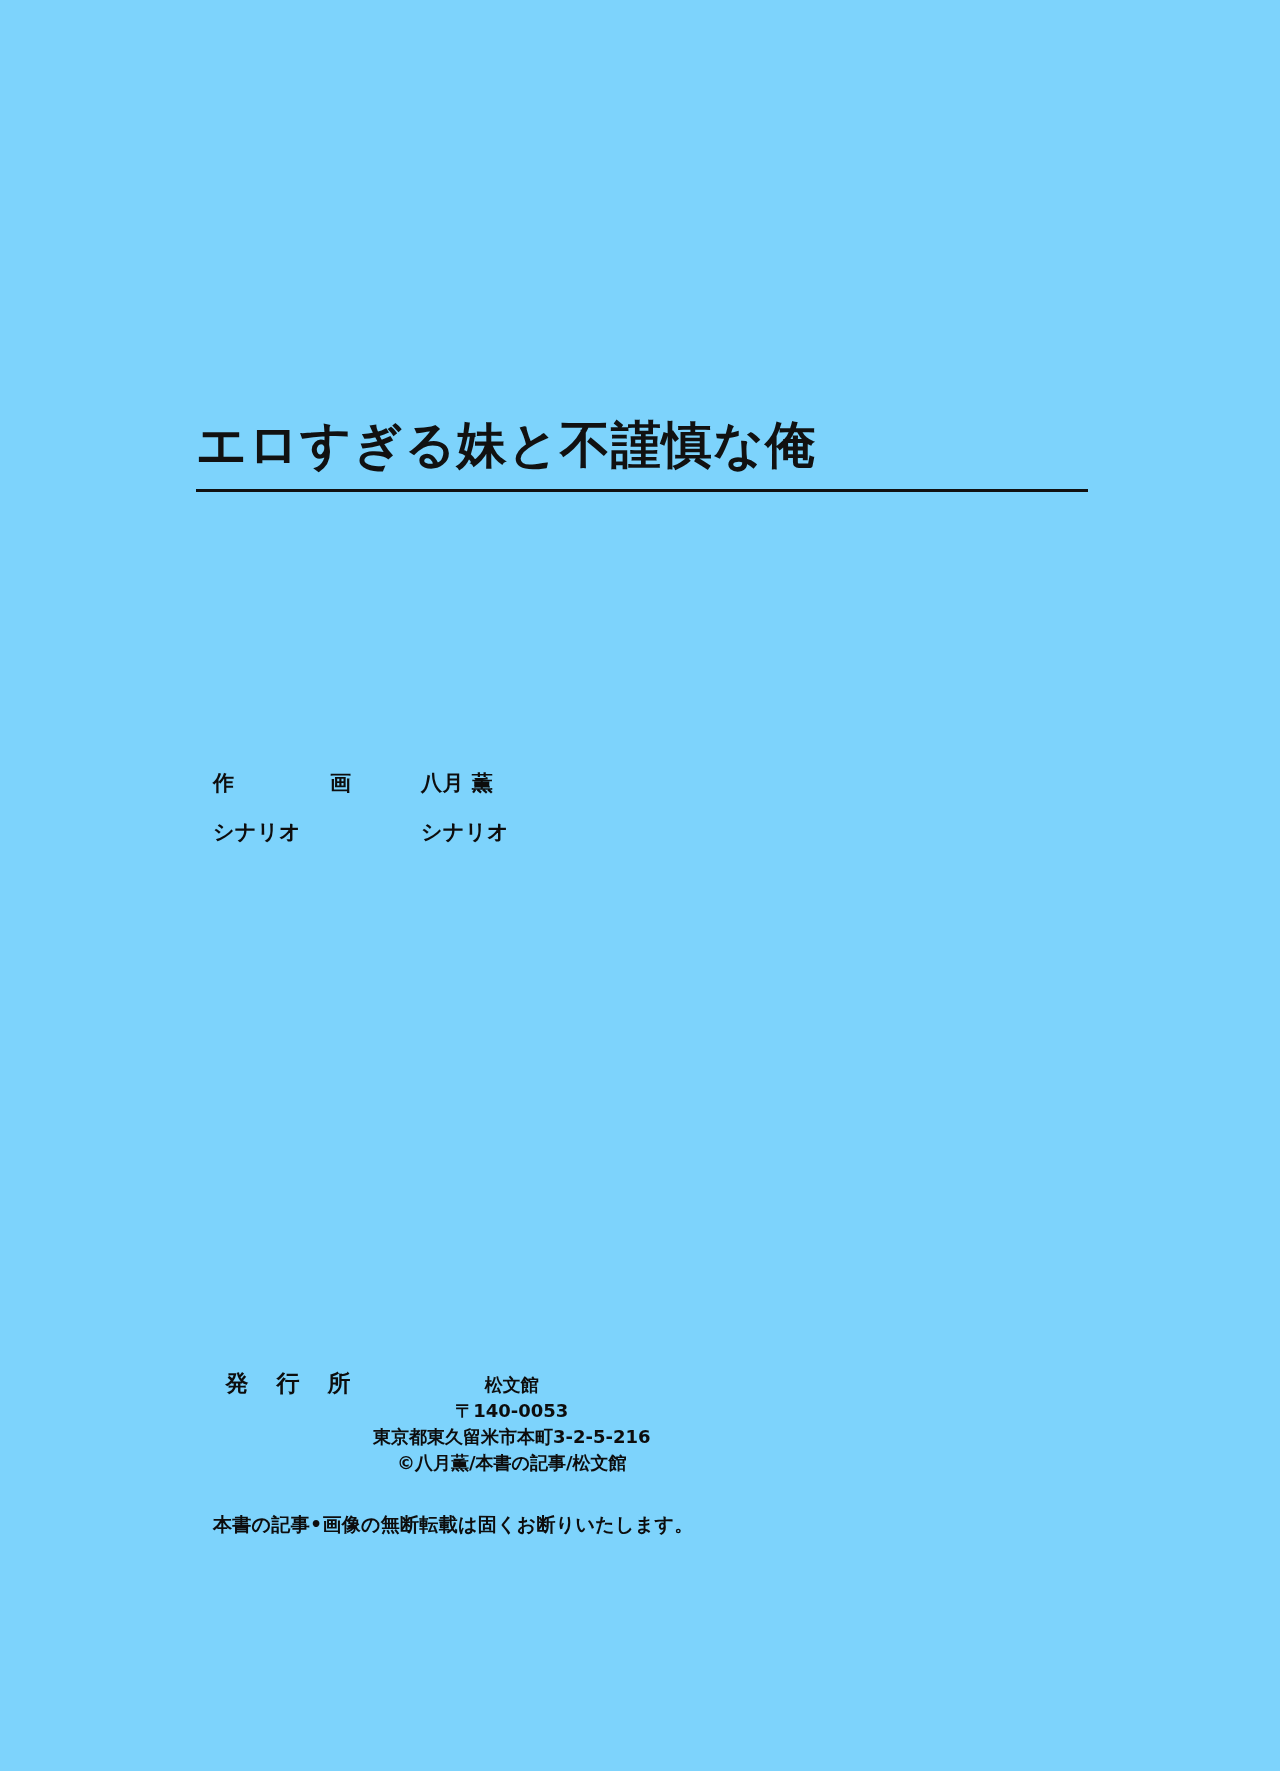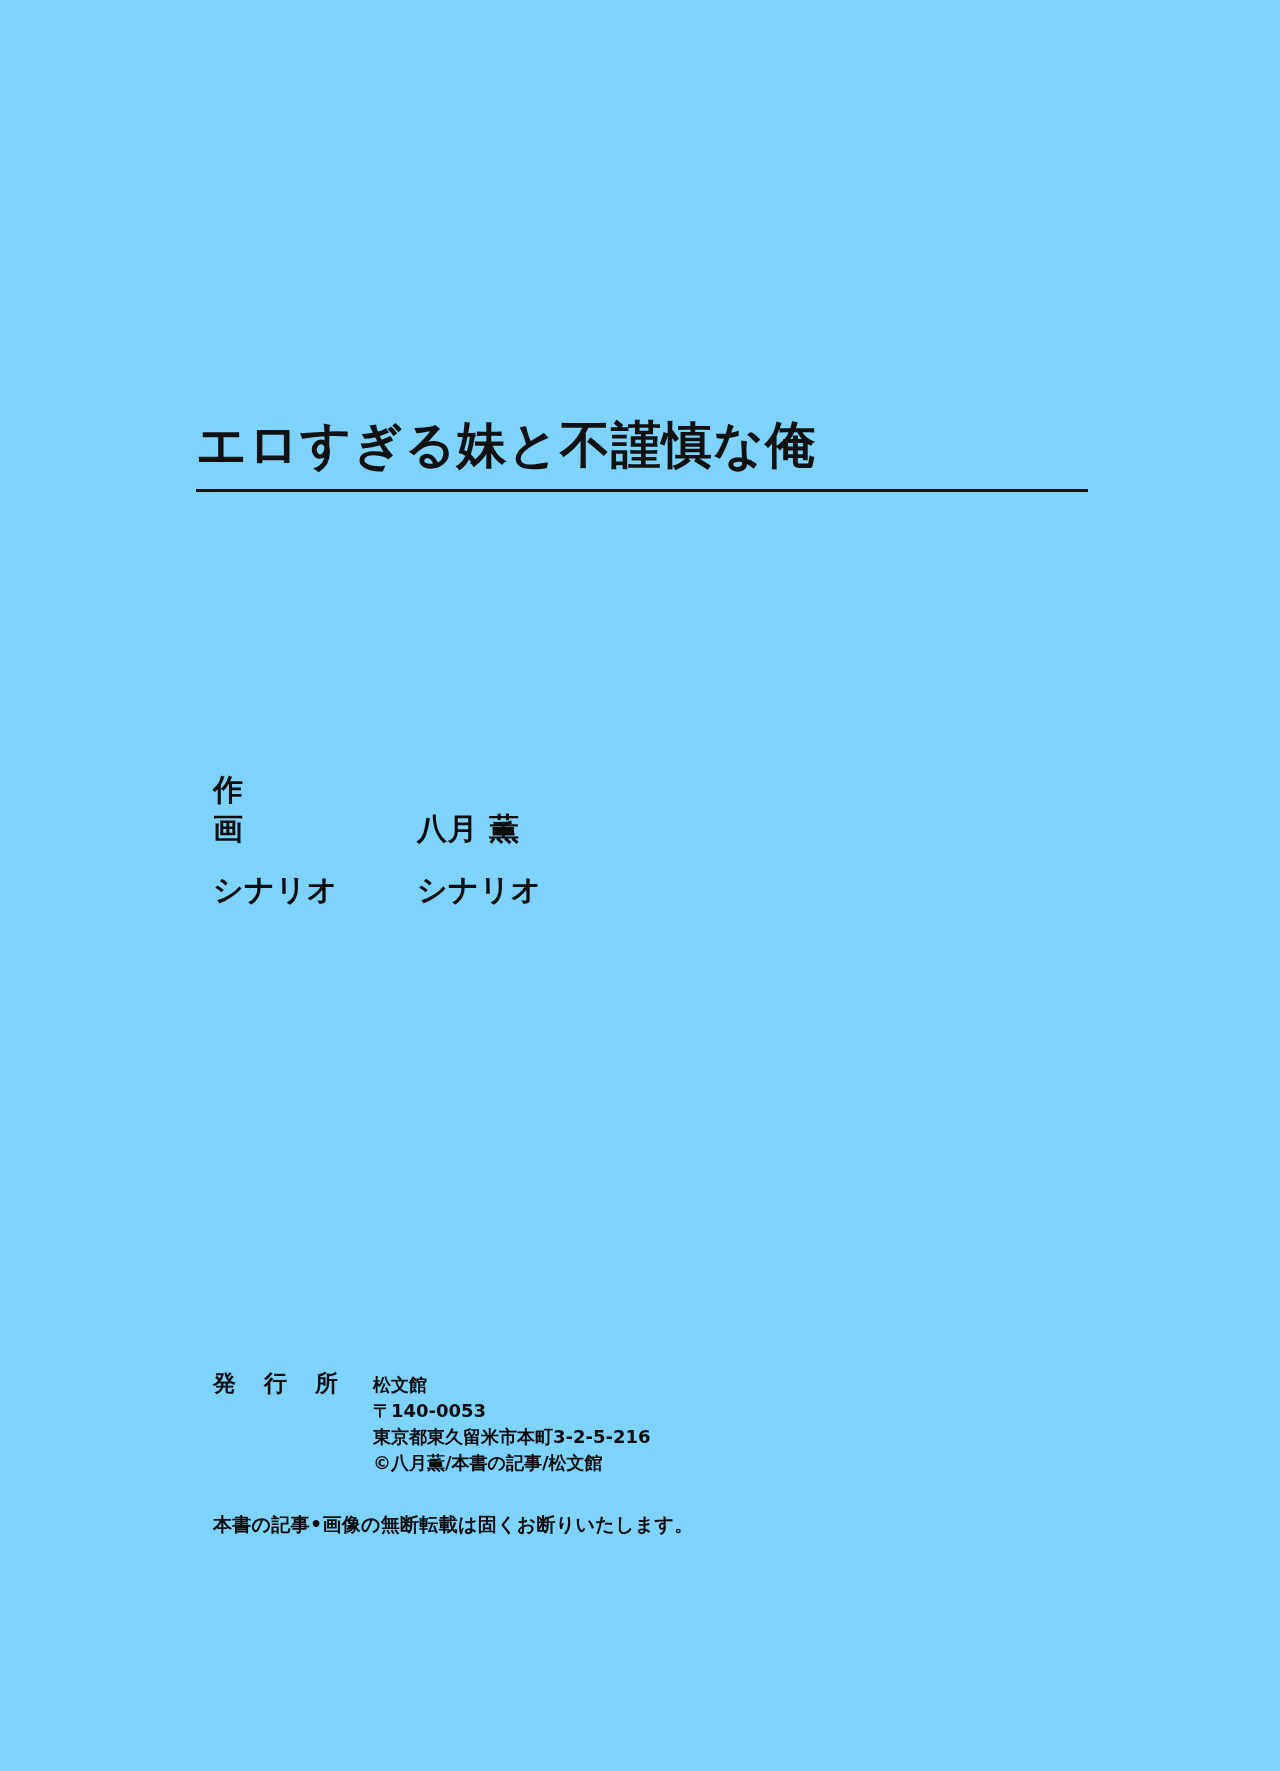--- a/index.html
+++ b/index.html
@@ -52,49 +52,50 @@
   .credits {
     position: absolute;
     left: 213px;
     top: 770px;
     width: 700px;
   }
   .credit-row {
     display: flex;
     align-items: flex-end;
     margin-bottom: 22px;
-    font-size: 30px;
+    font-size: 21px;
     font-weight: 700;
     line-height: 1.3;
+    gap: 48px;
   }
   .credit-role {
     width: 160px;
     flex: 0 0 160px;
     letter-spacing: 0.5px;
   }
   .credit-role.spaced {
     letter-spacing: 18px;
   }
   .credit-name {
     letter-spacing: 0.5px;
-    margin-left: 44px;
   }
 
   
   .publisher {
     position: absolute;
     left: 213px;
     top: 1368px;
     width: 800px;
   }
   .pub-head {
     display: flex;
     align-items: baseline;
     font-size: 23px;
     font-weight: 700;
+    text-align: center;
   }
   .pub-label {
     width: 160px;
     flex: 0 0 160px;
     letter-spacing: 10px;
   }
   .pub-lines {
     font-size: 18px;
     font-weight: 700;
     line-height: 1.45;

